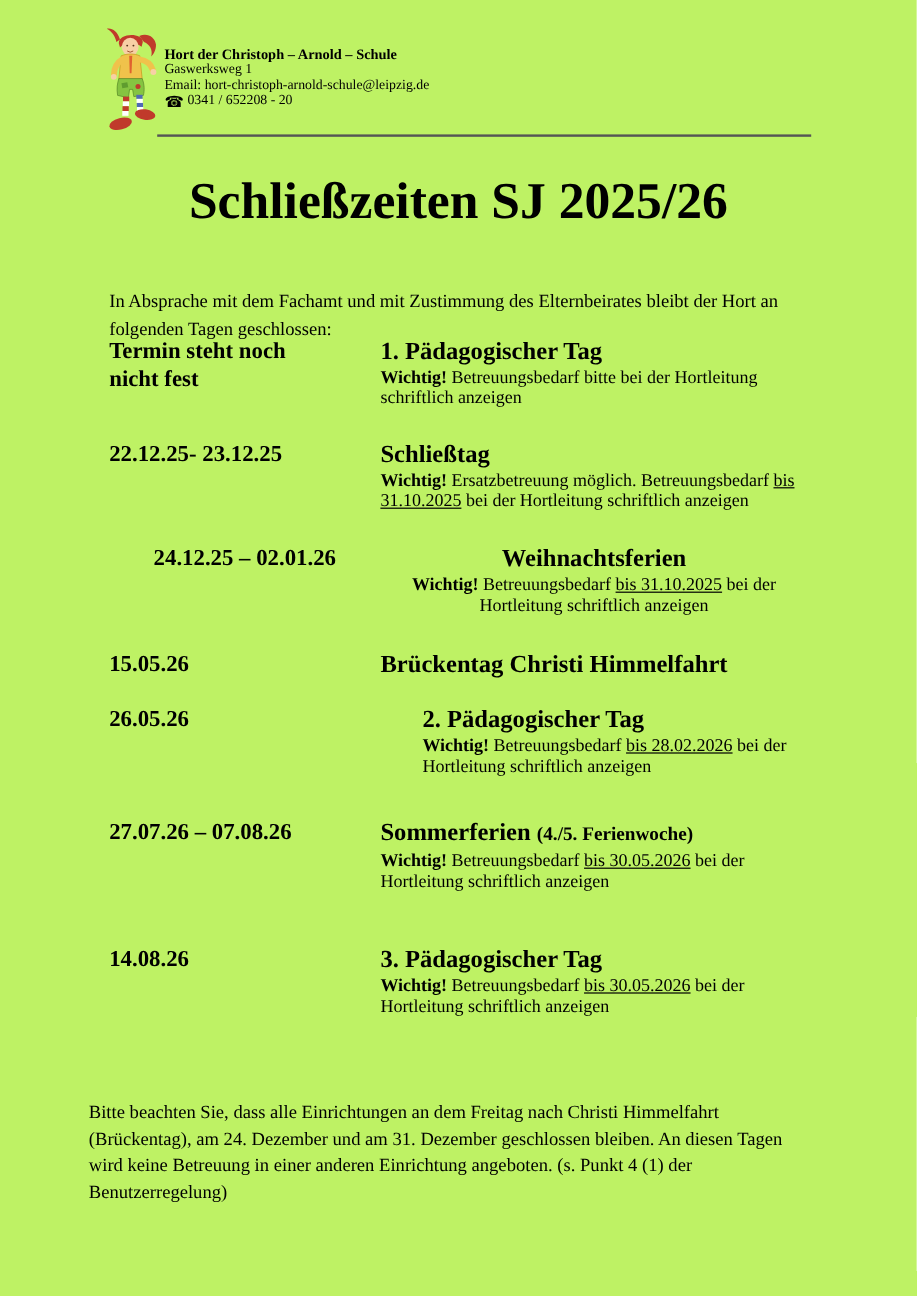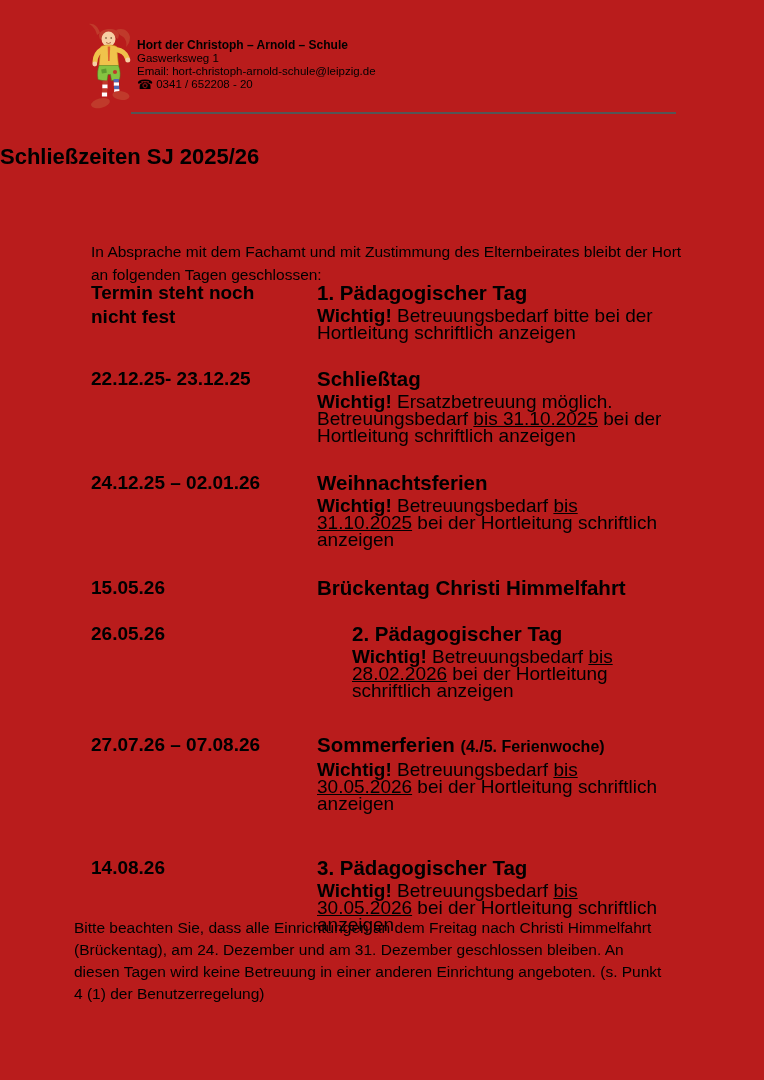--- a/index.html
+++ b/index.html
@@ -1,58 +1,58 @@
 <!DOCTYPE html>
 <html lang="de" style="--ink: #000000; --rule: #555555; --logo_red: #c03a2b; --logo_skin: #f7d0a5; --logo_yellow: #f0c24b; --logo_orange: #e0622f; --logo_green: #85c441; --logo_green_dark: #5f9c2f; --logo_blue: #5069b5;"><head>
 <meta charset="utf-8">
 <style>
   html, body { margin: 0; padding: 0; background: #ffffff; }
   .page {
     position: relative;
     width: 764px;
     height: 1080px;
-    background: #b91c1c;
-    font-family: Liberation Sans, sans-serif;
+    background: #bef264;
+    font-family: Liberation Serif, serif;
     color: var(--ink, #000000);
     overflow: hidden;
   }
 
   
   .header { position: absolute; left: 82px; top: 22px; }
   .logo { position: absolute; left: 0; top: 0; width: 55px; height: 90px; }
   .header-text { position: absolute; left: 55px; top: 17px; width: 420px; font-size: 11.5px; line-height: 13px; white-space: nowrap; }
   .org-name { font-weight: bold; font-size: 12px; }
   .phone-line { display: flex; align-items: center; gap: 3px; }
   .phone-glyph { font-size: 13px; line-height: 13px; }
   .header-rule { position: absolute; left: 131px; top: 112px; width: 545px; height: 0; border-top: 2px solid var(--rule, #555555); }
 
   
   .doc-title {
     position: absolute; left: 0; top: 144px; width: 764px;
-    text-align: left; font-size: 22px; font-weight: bold; margin: 0;
+    text-align: center; font-size: 43px; font-weight: bold; margin: 0;
   }
 
   
   .intro { position: absolute; left: 91px; top: 224px; width: 592px; font-size: 15.5px; line-height: 23px; }
 
   
   .schedule { position: absolute; left: 91px; top: 281px; width: 600px; }
   .row { display: flex; }
   .row-1 { margin-bottom: 26px; }
   .row-2 { margin-bottom: 27px; }
-  .row-3 { margin-bottom: 28px; }
+  .row-3 { margin-bottom: 28px; text-align: center; }
   .row-4 { margin-bottom: 22px; }
   .row-5 { margin-bottom: 34px; gap: 35px; }
   .row-6 { margin-bottom: 44px; }
   .date-col { width: 226px; flex: none; font-size: 19px; font-weight: bold; line-height: 24px; }
   .date-col span { display: block; }
   .details-col { width: 356px; }
   .entry-title { font-size: 20.5px; font-weight: bold; line-height: 24px; }
   .entry-title .title-suffix { font-size: 16px; }
-  .note { font-size: 19px; line-height: 17px; margin-top: 2px; }
+  .note { font-size: 15px; line-height: 17px; margin-top: 2px; }
   .note .imp { font-weight: bold; }
   .note .ul { text-decoration: underline; margin-top: 28px; }
 
   
   .footer-note { position: absolute; left: 74px; top: 901px; width: 598px; font-size: 15.5px; line-height: 22px; }
 
   
   .lg-hair   { fill: var(--logo_red, #c03a2b); }
   .lg-red    { fill: var(--logo_red, #c03a2b); }
   .lg-skin   { fill: var(--logo_skin, #f7d0a5); }

